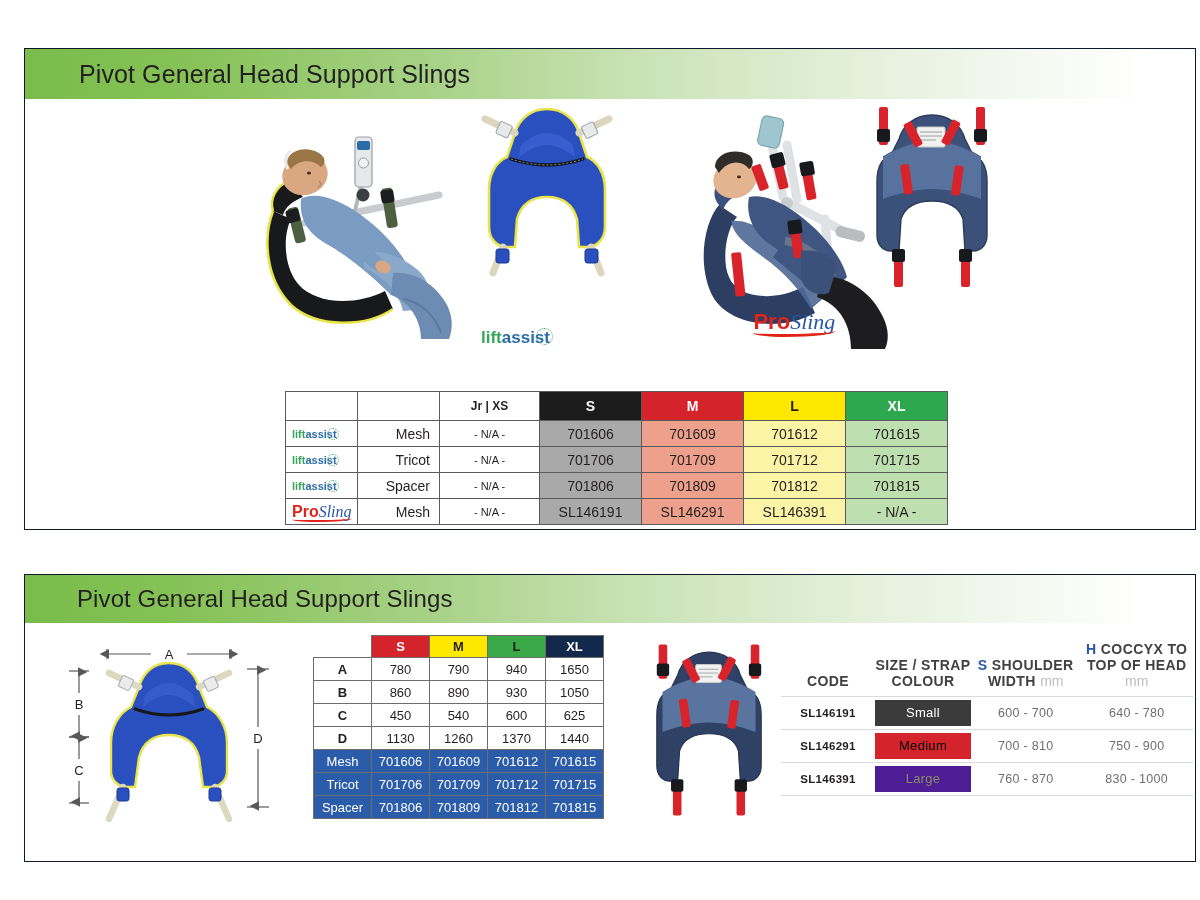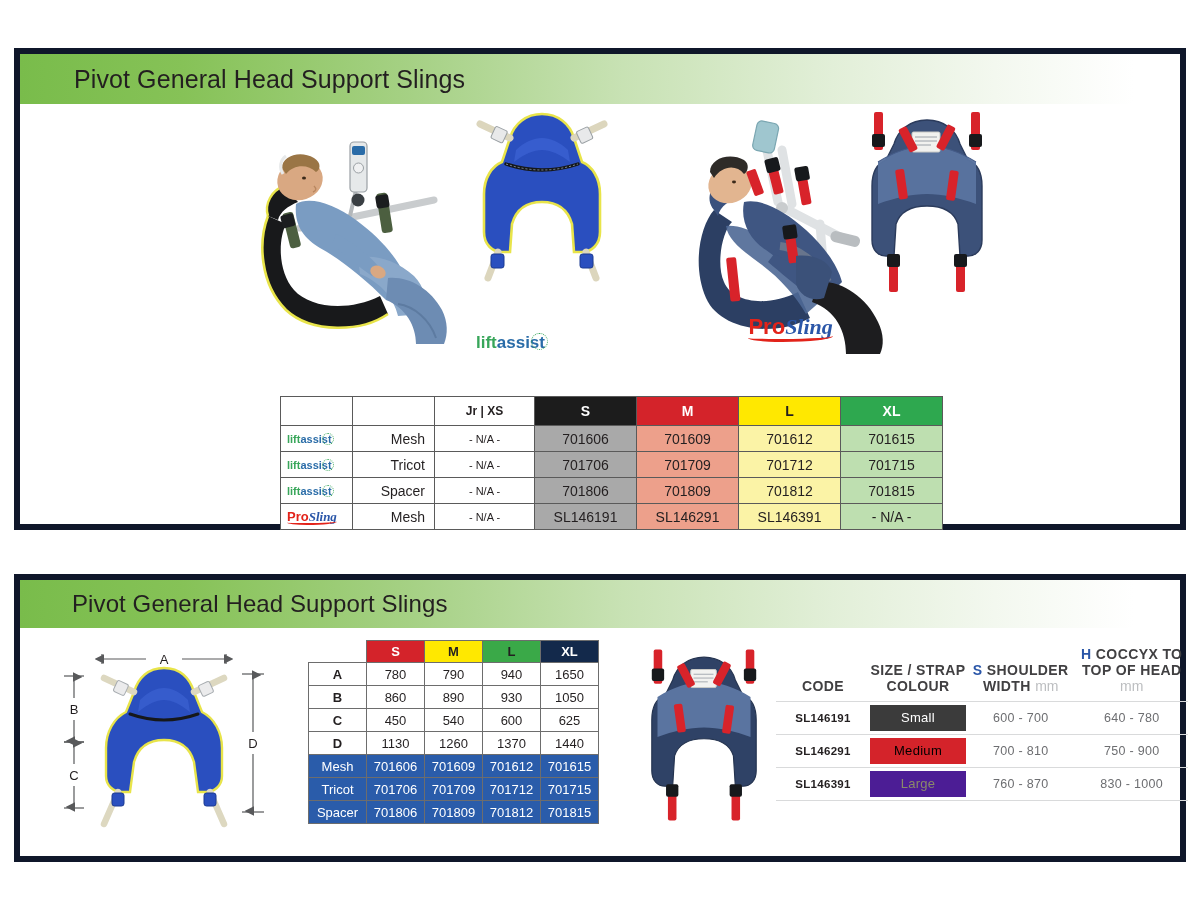--- a/index.html
+++ b/index.html
@@ -4,21 +4,21 @@
 <style>
   html,body{margin:0;padding:0;}
   body{
     width:1200px;height:900px;background:#ffffff;
     font-family:"Liberation Sans", sans-serif;
     -webkit-font-smoothing:antialiased;
   }
   .page{position:relative;width:1200px;height:900px;overflow:hidden;}
 
   
-  .panel{position:absolute;background:#fff;border:6px solid #0f172a;box-sizing:border-box;}
+  .panel{position:absolute;background:#fff;border:1px solid #0f172a;box-sizing:border-box;margin-left:10px;}
   #panel-top{left:14px;top:48px;width:1172px;height:482px;}
   #panel-bottom{left:14px;top:574px;width:1172px;height:288px;}
 
   .panel-header{
     position:relative;height:50px;width:100%;
     background:linear-gradient(to right,#79bc4b 0%,#86c257 14%,#a6d185 34%,#c8e2b4 52%,#e2efd8 70%,#f3f8ef 84%,#ffffff 96%);
     box-sizing:border-box;
   }
   #panel-bottom .panel-header{height:48px;}
   .panel-title{
@@ -41,21 +41,21 @@
   .liftassist{display:inline-block;position:relative;white-space:nowrap;font-weight:bold;line-height:1;}
   .liftassist .la-lift{color:#38a65a;}
   .liftassist .la-assist{color:#2a6ca8;}
   .liftassist .la-ring{
     position:absolute;border:1.5px dotted #38a65a;border-radius:50%;
     box-sizing:border-box;
   }
   
   .prosling{display:inline-block;position:relative;white-space:nowrap;line-height:1;}
   .prosling .ps-pro{color:#e2231a;font-weight:bold;}
-  .prosling .ps-sling{color:#2a56a8;font-weight:bold;font-style:italic;font-family:"Liberation Serif",serif;}
+  .prosling .ps-sling{color:#2a56a8;font-weight:normal;font-style:italic;font-family:"Liberation Serif",serif;}
   .prosling .ps-swoosh{
     position:absolute;left:0;bottom:-4px;width:100%;height:7px;
     border-bottom:3px solid #e2231a;border-radius:0 0 60% 40%;
   }
 
   
   #top-code-table{
     position:absolute;left:260px;top:292px;
     border:1.5px solid #2b2b2b;font-size:13px;color:#231f20;
   }
@@ -363,21 +363,21 @@
             </td>
             <td class="c-fabric">Spacer</td>
             <td class="c-jr na">- N/A -</td>
             <td class="c-size cell-s">701806</td>
             <td class="c-size cell-m">701809</td>
             <td class="c-size cell-l">701812</td>
             <td class="c-size cell-xl">701815</td>
           </tr>
           <tr>
             <td class="c-logo">
-              <span class="prosling" style="font-size:13px;">
+              <span class="prosling" style="font-size:16px;">
                 <span class="ps-pro">Pro</span><span class="ps-sling">Sling</span>
                 <span class="ps-swoosh" style="bottom:-2px;height:4px;border-bottom-width:2px;"></span>
               </span>
             </td>
             <td class="c-fabric">Mesh</td>
             <td class="c-jr na">- N/A -</td>
             <td class="c-size cell-s">SL146191</td>
             <td class="c-size cell-m">SL146291</td>
             <td class="c-size cell-l">SL146391</td>
             <td class="c-size cell-xl na">- N/A -</td>

